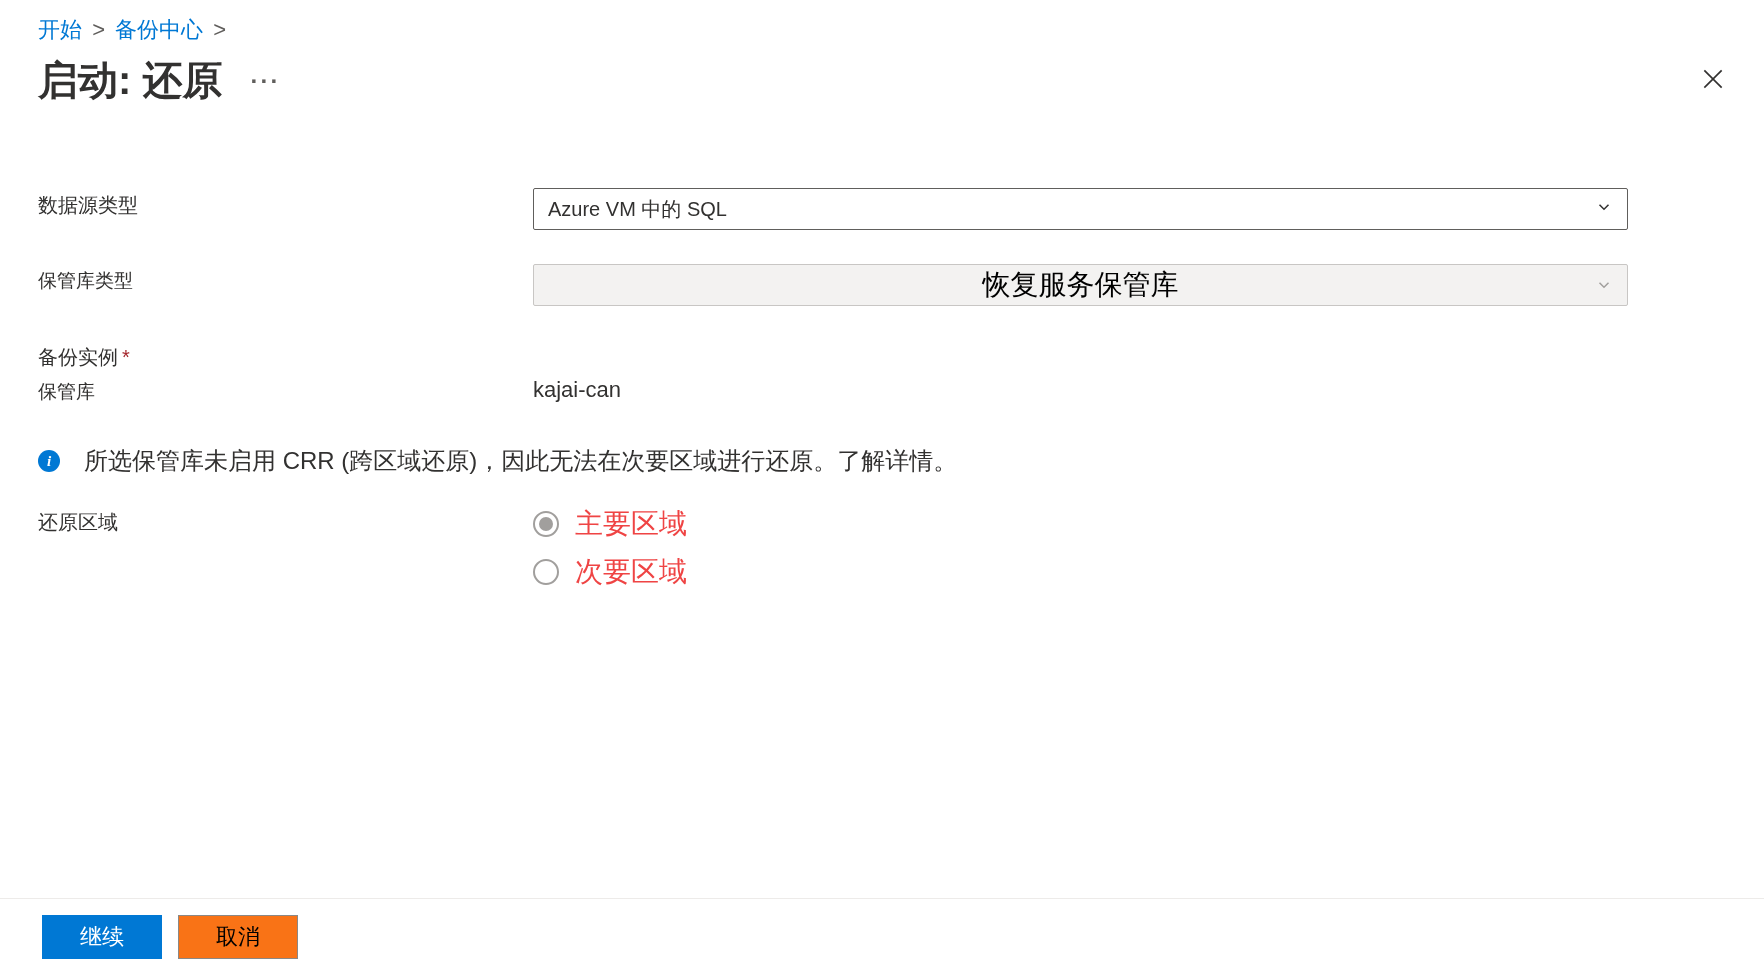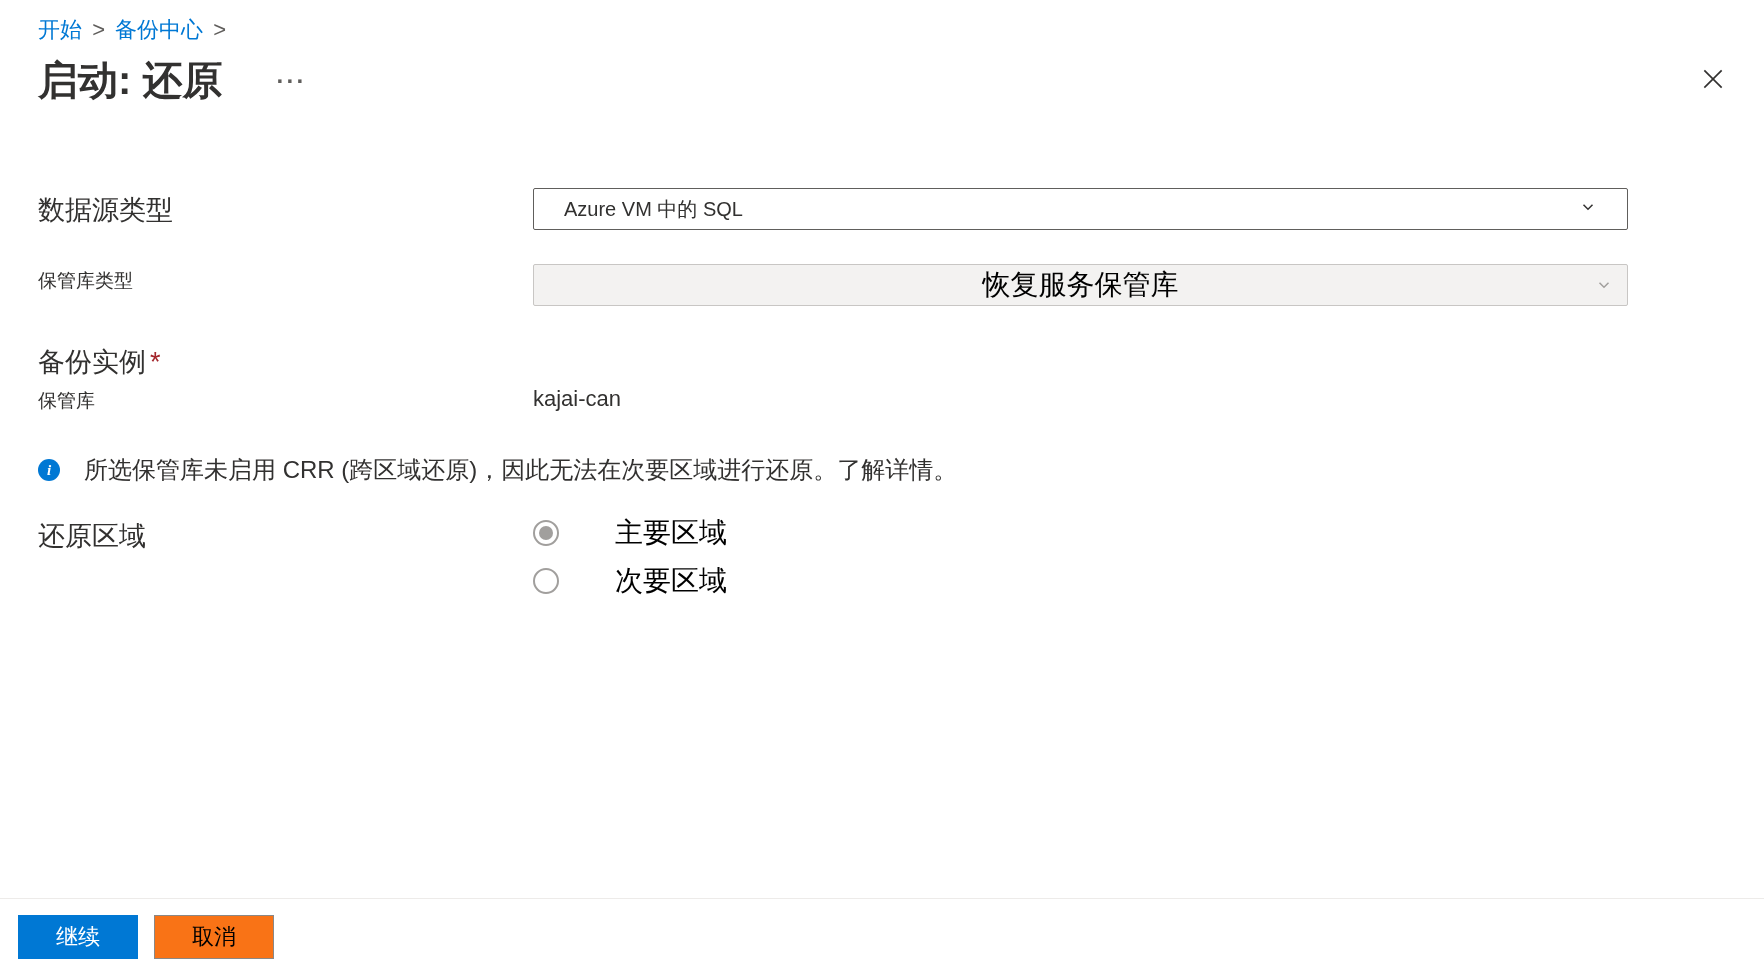--- a/index.html
+++ b/index.html
@@ -31,21 +31,20 @@
   display: flex;
   align-items: center;
   justify-content: space-between;
   margin-bottom: 80px;
 }
 .page-title {
   font-size: 40px;
   font-weight: 600;
   display: flex;
   align-items: center;
-  gap: 26px;
 }
 .more-dots {
   font-size: 24px;
   color: #605e5c;
   margin-left: 28px;
   letter-spacing: 2px;
 }
 .close-icon {
   cursor: pointer;
   padding: 8px;
@@ -55,40 +54,40 @@
 
 .form-row {
   display: flex;
   align-items: flex-start;
   margin-bottom: 34px;
 }
 .form-row.tight { margin-bottom: 4px; }
 .form-label {
   width: 495px;
   flex-shrink: 0;
-  font-size: 27px;
+  font-size: 20px;
   color: #323130;
   padding-top: 4px;
 }
 .form-label.small {
   font-size: 19px;
   color: #323130;
 }
 .required { color: #a4262c; margin-left: 4px; }
 .form-field {
   flex: 1;
   max-width: 1095px;
 }
 
 .select-box, .input-box {
   width: 100%;
   height: 42px;
   border: 1px solid #605e5c;
   border-radius: 2px;
-  padding: 0 30px;
+  padding: 0 14px;
   display: flex;
   align-items: center;
   justify-content: space-between;
   font-size: 20px;
   background: #fff;
   cursor: pointer;
 }
 .select-box.disabled {
   background: #f3f2f1;
   border-color: #c8c6c4;
@@ -147,22 +146,21 @@
 
 .radio-group {
   display: flex;
   flex-direction: column;
   gap: 10px;
 }
 .radio-item {
   display: flex;
   align-items: center;
   font-size: 28px;
-  color: #000000;
-  gap: 40px;
+  color: #ef4444;
 }
 .radio-circle {
   width: 26px; height: 26px;
   border: 2px solid #a19f9d;
   border-radius: 50%;
   margin-right: 16px;
   display: flex;
   align-items: center;
   justify-content: center;
 }
@@ -172,21 +170,21 @@
   background: #a19f9d;
   border-radius: 50%;
 }
 
 .footer {
   position: absolute;
   bottom: 0;
   left: 0;
   right: 0;
   border-top: 1px solid #edebe9;
-  padding: 16px 18px;
+  padding: 16px 42px;
   display: flex;
   gap: 16px;
 }
 .btn {
   padding: 6px 36px;
   font-size: 22px;
   border: 1px solid #8a8886;
   background: #f97316;
   cursor: pointer;
   min-width: 120px;

